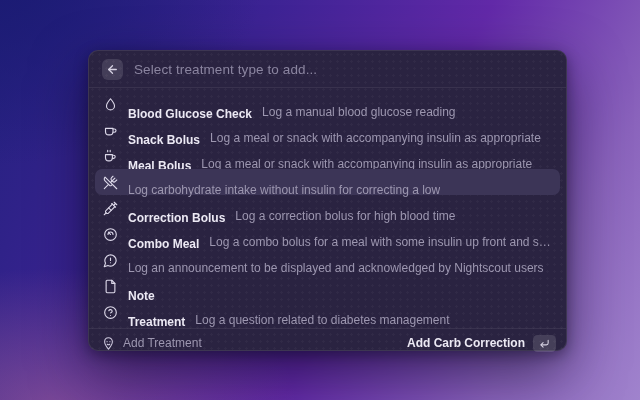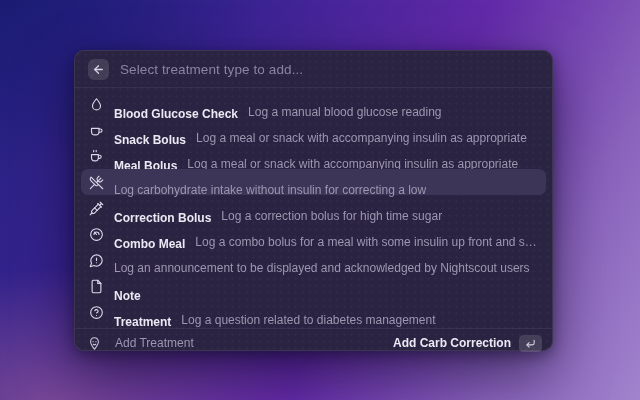--- a/index.html
+++ b/index.html
@@ -9,21 +9,21 @@
     position: relative;
   }
   .backdrop {
     position: absolute; inset: 0;
     background:
       radial-gradient(55% 50% at 8% 102%, rgba(216,128,158,0.40), rgba(216,128,158,0) 70%),
       radial-gradient(70% 75% at -2% -5%, rgba(26,26,114,0.95), rgba(26,26,114,0) 62%),
       linear-gradient(118deg, #23217e 0%, #3d2394 32%, #6229a8 58%, #8a63bc 82%, #a083cd 100%);
   }
   .window {
-    position: absolute; left: 74px; top: 50px; width: 479px; height: 301px;
+    position: absolute; left: 88px; top: 50px; width: 479px; height: 301px;
     background-color: var(--modal-bg, #2a2341);
     background-image: radial-gradient(rgba(255,255,255,0.030) 1px, transparent 1.2px);
     background-size: 7px 7px;
     border: 1px solid rgba(255,255,255,0.09);
     border-radius: 10px;
     box-shadow: 0 22px 55px rgba(10,5,30,0.55), 0 4px 14px rgba(10,5,30,0.4);
     display: flex; flex-direction: column;
     color: #ece9f4;
   }
   .header {
@@ -53,21 +53,21 @@
     width: 15px; height: 15px; flex: 0 0 15px;
     color: #dcd8e9; display: flex; align-items: center; justify-content: center;
   }
   .row .icon svg { width: 15px; height: 15px; }
   .item-name { font-size: 12px; font-weight: 700; color: #ece9f4; white-space: nowrap; margin-top: 20px; }
   .item-desc { font-size: 12px; font-weight: 400; color: var(--desc, #9d97b0); white-space: nowrap; overflow: hidden; text-overflow: ellipsis; margin-top: 16px; }
   .footer {
     height: 29px; flex: 0 0 29px;
     border-top: 1px solid rgba(255,255,255,0.07);
     display: flex; align-items: center;
-    padding: 0 10px 0 12px; gap: 13px;
+    padding: 0 10px 0 12px; gap: 7px;
   }
   .footer .owl { width: 15px; height: 15px; color: #cfcadf; display: flex; align-items: center; }
   .footer .owl svg { width: 15px; height: 15px; }
   .footer-app { font-size: 12px; color: var(--desc, #9d97b0); }
   .footer-spacer { flex: 1 1 auto; }
   .footer-action { display: flex; align-items: center; gap: 8px; cursor: pointer; }
   .footer-action-label { font-size: 12px; font-weight: 700; color: #ece9f4; text-align: center; }
   .keycap {
     width: 23px; height: 17px; border-radius: 4.5px;
     background: rgba(255,255,255,0.13);
@@ -141,21 +141,21 @@
           <svg viewBox="0 0 24 24" fill="none" stroke="currentColor" stroke-width="1.8" stroke-linecap="round" stroke-linejoin="round">
             <path d="m18 2 4 4"></path>
             <path d="m17 7 3-3"></path>
             <path d="M19 9 8.7 19.3a2.4 2.4 0 0 1-3.4 0l-.6-.6a2.4 2.4 0 0 1 0-3.4L15 5"></path>
             <path d="m9 11 4 4"></path>
             <path d="m5 19-3 3"></path>
             <path d="m14 4 6 6"></path>
           </svg>
         </span>
     <span class="item-name">Correction Bolus</span>
-    <span class="item-desc">Log a correction bolus for high time sugar</span>
+    <span class="item-desc">Log a correction bolus for high blood time</span>
   </div>
       <div class="row">
     <span class="icon">
           <svg viewBox="0 0 24 24" fill="none" stroke="currentColor" stroke-width="1.8" stroke-linecap="round" stroke-linejoin="round">
             <circle cx="12" cy="12" r="9.3"></circle>
             <path d="M12 12 8.8 8.2"></path>
             <path d="M16 12a4 4 0 1 0-8 0"></path>
           </svg>
         </span>
     <span class="item-name">Combo Meal</span>

